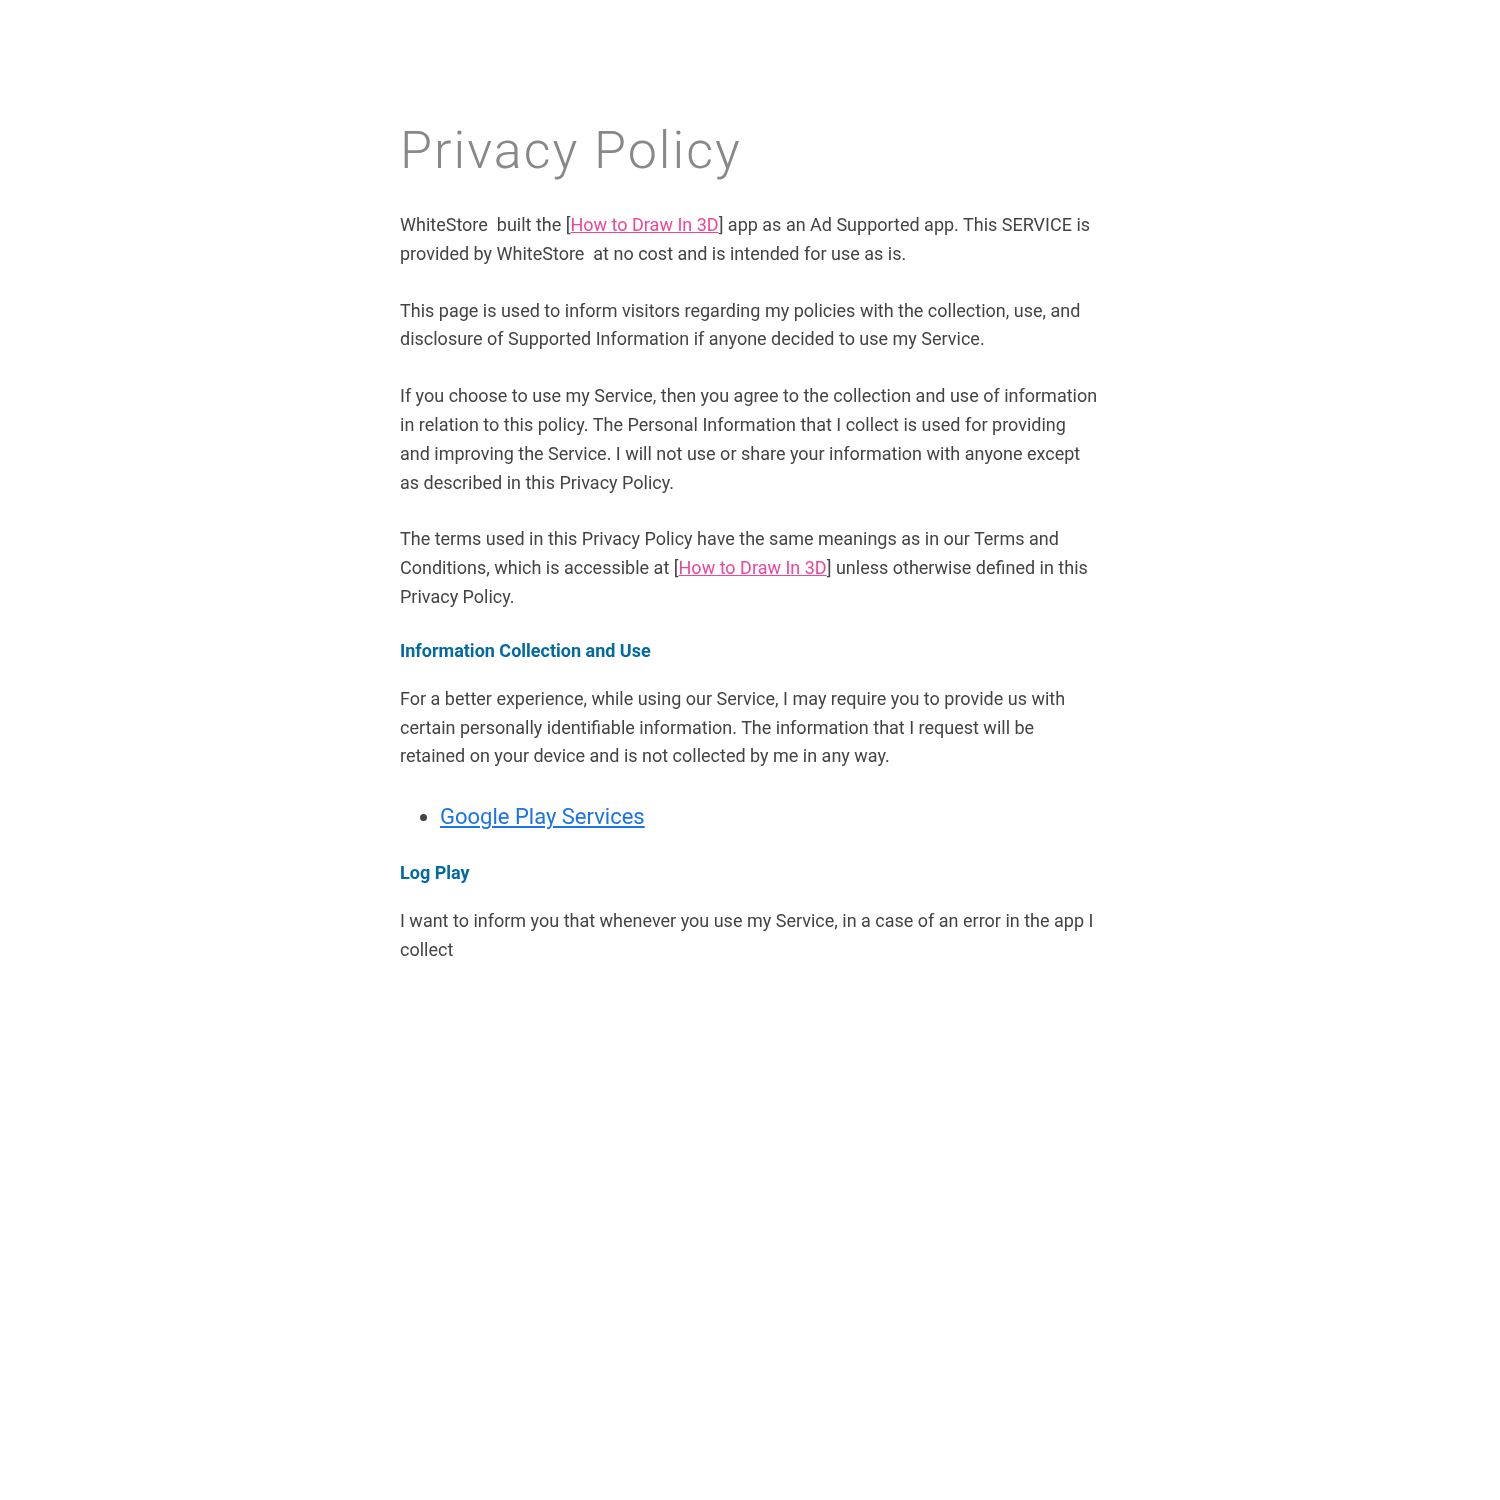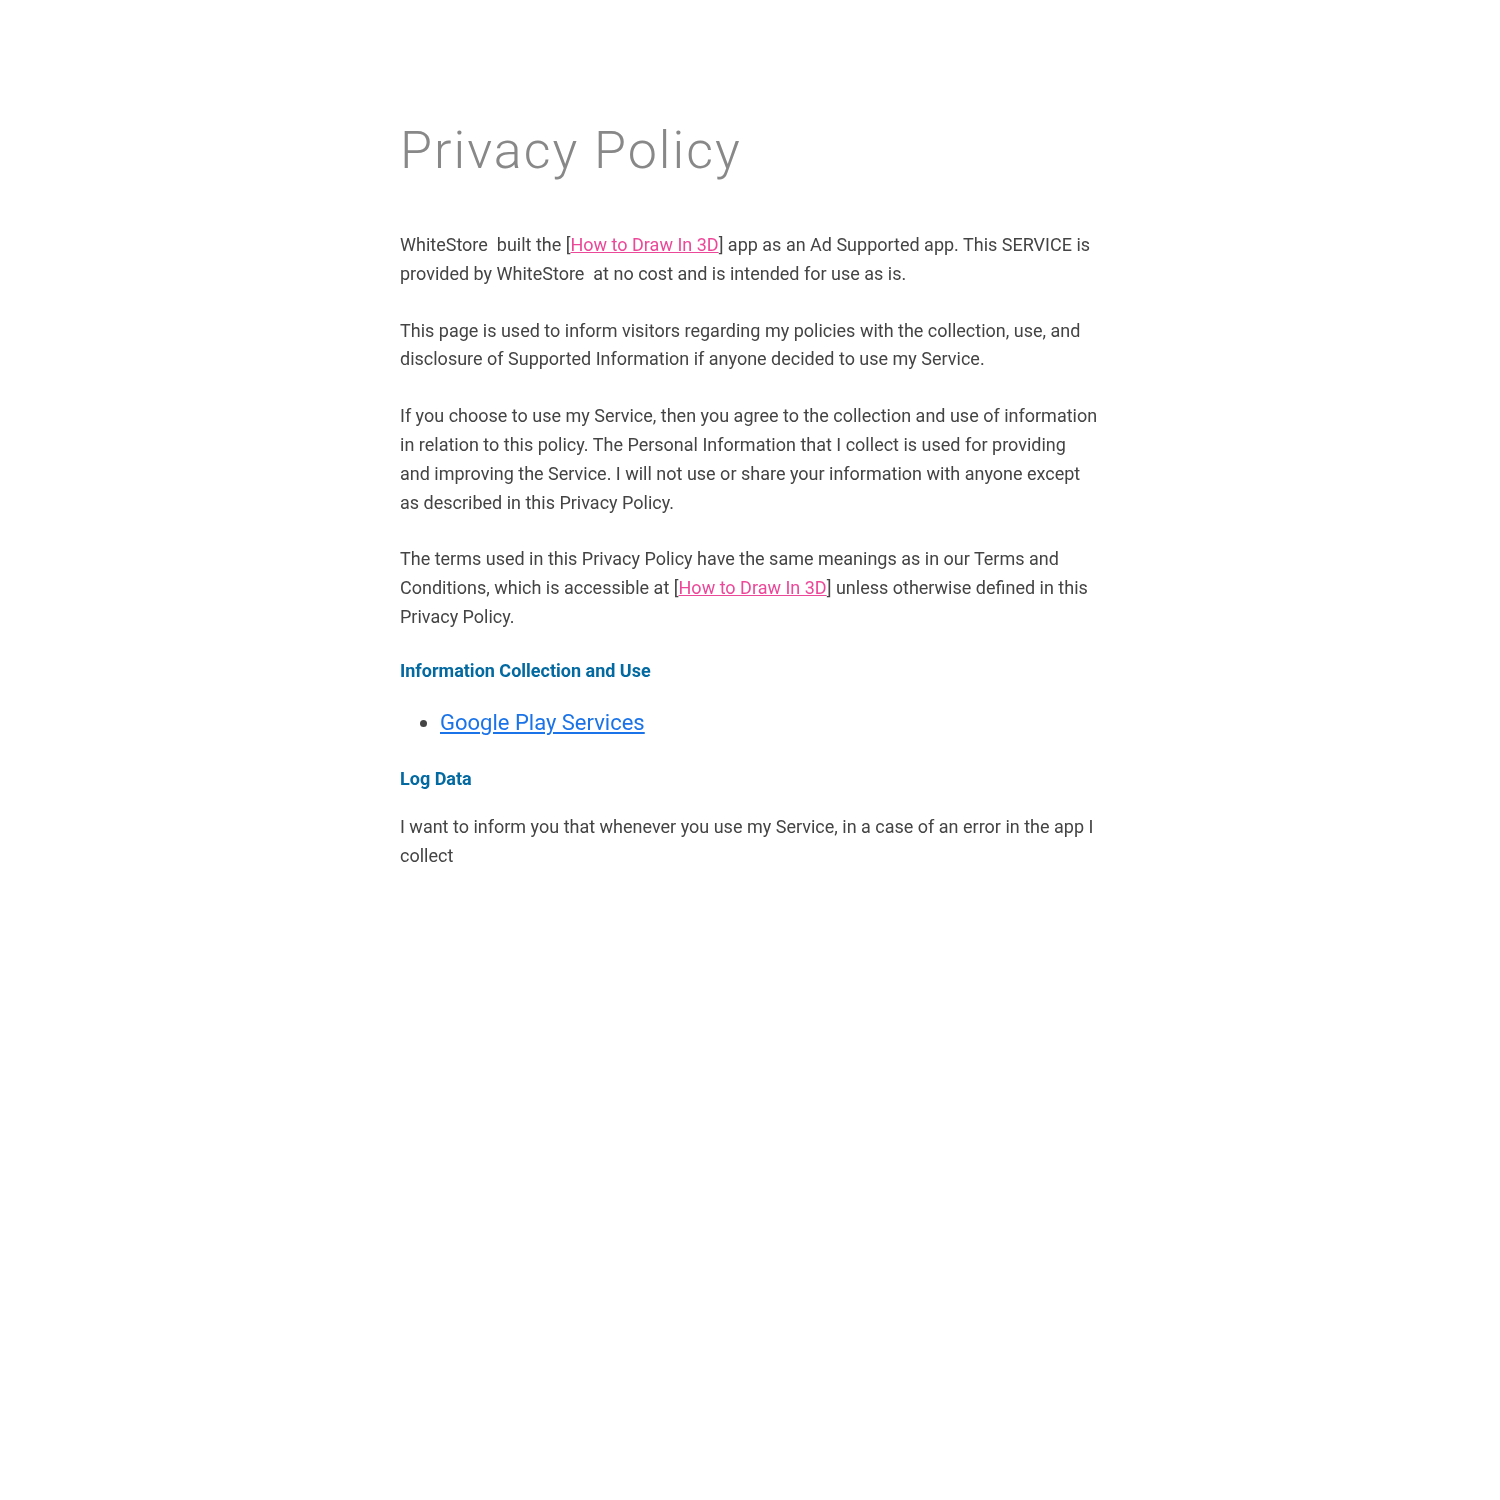--- a/index.html
+++ b/index.html
@@ -20,21 +20,21 @@
       max-width: 960px;
       margin: 0 auto;
       padding: 120px 130px 80px 130px;
     }
 
     h1.page-title {
       font-size: 52px;
       font-weight: 300;
       color: #888888;
       letter-spacing: 2px;
-      margin-bottom: 50px;
+      margin-bottom: 30px;
     }
 
     .body-text {
       font-size: 18px;
       line-height: 1.6;
       color: #444444;
       margin-bottom: 28px;
     }
 
     .body-text a {
@@ -82,26 +82,27 @@
   <p class="body-text">This page is used to inform visitors regarding my policies with the collection, use, and disclosure of Supported Information if anyone decided to use my Service.</p>
 
   <p class="body-text">If you choose to use my Service, then you agree to the collection and use of information in relation to this policy. The Personal Information that I collect is used for providing and improving the Service. I will not use or share your information with anyone except as described in this Privacy Policy.</p>
 
   <p class="body-text">
     The terms used in this Privacy Policy have the same meanings as in our Terms and Conditions, which is accessible at [<a href="#">How to Draw In 3D</a>] unless otherwise defined in this Privacy Policy.
   </p>
 
   <p class="section-heading">Information Collection and Use</p>
 
+  <p class="body-text">For a better experience, while using our Service, I may require you to provide us with certain personally identifiable information. The information that I request will be retained on your device and is not collected by me in any way.</p>
 
 
 
   <ul class="bullet-list">
     <li>
       <a href="#">Google Play Services</a>
     </li>
   </ul>
 
-  <p class="section-heading">Log Data</p>
+  <p class="section-heading">Log Play</p>
 
   <p class="body-text">I want to inform you that whenever you use my Service, in a case of an error in the app I collect</p>
 
 </div>
 
 </body></html>

